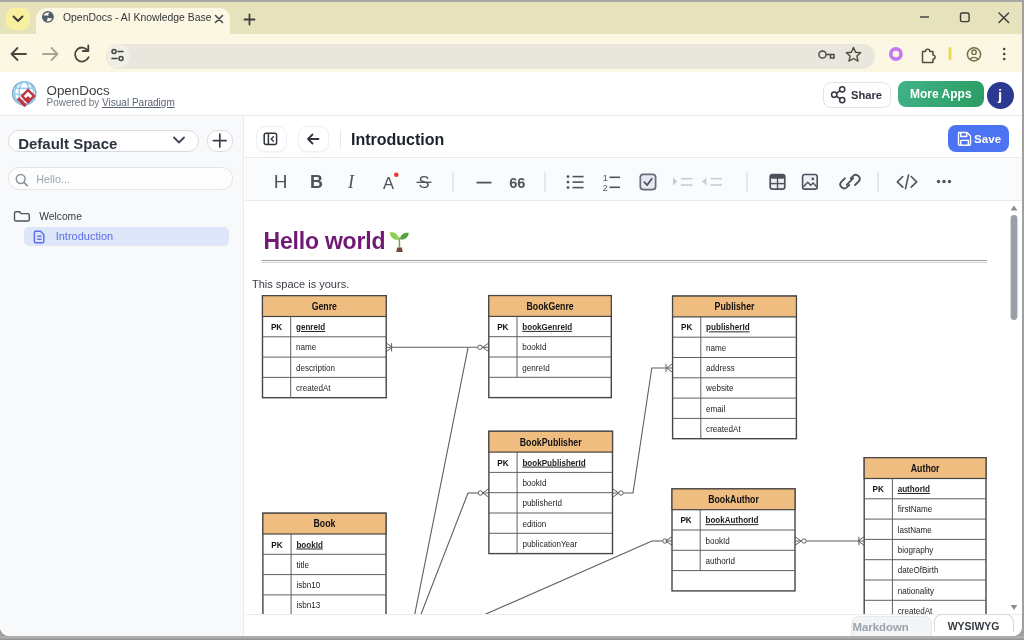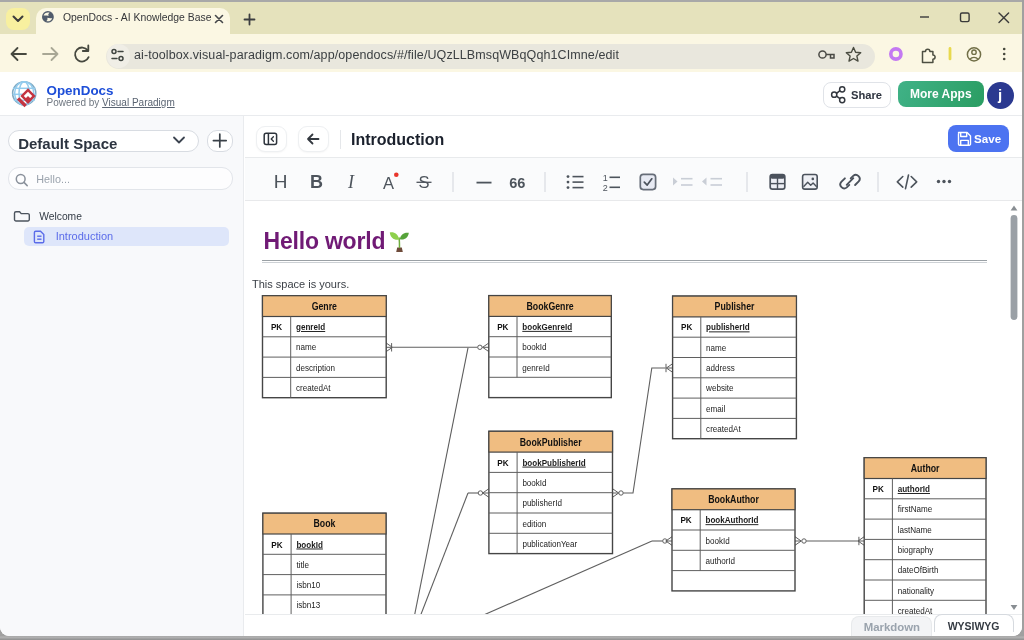--- a/index.html
+++ b/index.html
@@ -8,21 +8,21 @@
 #topstrip{position:absolute;left:0;top:0;width:100%;height:1.5px;background:#a8a8a8}
 #tabbar{position:absolute;left:0;top:1.5px;width:100%;height:32px;background:#e5e2bc}
 #chevbtn{position:absolute;left:6px;top:8px;width:23.5px;height:21.5px;border-radius:8px;background:#f8f09f}
 #tab{position:absolute;left:36px;top:7.5px;width:194px;height:26px;background:#fbf7e3;border-radius:10px 10px 0 0}
 #tabtitle{position:absolute;left:63px;top:11.5px;font-size:10.4px;letter-spacing:0px;color:#35363a;white-space:nowrap}
 #toolbar{position:absolute;left:0;top:33.5px;width:100%;height:38.5px;background:#fbf7e3}
 #addrpill{position:absolute;left:105.9px;top:43.5px;width:768.8px;height:25.4px;border-radius:13px;background:#e9e7dd}
 #addrcircle{position:absolute;left:106.8px;top:44.4px;width:23.6px;height:23.6px;border-radius:50%;background:#f0eee6}
 #url{position:absolute;left:134px;top:47.5px;font-size:12.5px;color:#3c4043;letter-spacing:0.1px;white-space:nowrap}
 #appheader{position:absolute;left:0;top:72px;width:100%;height:44px;background:#fff;border-bottom:1px solid #e9ebee}
-#odname{position:absolute;left:46.5px;top:83px;font-size:13.4px;font-weight:bold;color:#1d4ed8}
+#odname{position:absolute;left:46.5px;top:83px;font-size:13.4px;font-weight:normal;color:#404040}
 #odsub{position:absolute;left:46.5px;top:96.5px;font-size:10px;color:#6f7780}
 #odsub a{color:#5a6472;text-decoration:underline}
 #sharebtn{position:absolute;left:822.5px;top:82.3px;width:68px;height:25.4px;border:1px solid #e0e3e8;border-radius:8px;background:#fff}
 #sharetxt{position:absolute;left:851px;top:88.5px;font-size:11.2px;font-weight:bold;color:#2f3540}
 #moreapps{position:absolute;left:897.8px;top:80.9px;width:86px;height:26.5px;border-radius:8px;background:linear-gradient(115deg,#40b287,#2a9d62);color:#fff;font-size:12px;font-weight:bold;text-align:center;line-height:26.5px}
 #avatarj{position:absolute;left:986.6px;top:82px;width:27px;height:27px;border-radius:50%;background:#2b3990;color:#fff;font-size:15px;font-weight:bold;text-align:center;line-height:26px}
 #sidebar{position:absolute;left:0;top:116px;width:243.5px;height:520px;background:#f8f9fb;border-right:1px solid #e9ebee}
 #selbox{position:absolute;left:8px;top:129.5px;width:190.5px;height:22.3px;background:#fff;border:1px solid #d8dce2;border-radius:11px}
 #seltxt{position:absolute;left:18.2px;top:134.5px;font-size:15px;font-weight:bold;color:#2c3440}
 #plusbtn{position:absolute;left:207px;top:129.5px;width:25.7px;height:22.3px;background:#fff;border:1px solid #d8dce2;border-radius:10px}
@@ -37,34 +37,33 @@
 #edtitle{position:absolute;left:351px;top:130.5px;font-size:16px;font-weight:bold;color:#1a202c}
 #savebtn{position:absolute;left:948.4px;top:124.6px;width:61px;height:27.9px;border-radius:8px;background:#4c73f1}
 #savetxt{position:absolute;left:974px;top:132px;font-size:11.6px;font-weight:bold;color:#fff}
 #edtoolbar{position:absolute;left:244.5px;top:157.5px;width:778px;height:43.5px;background:#fafbfc;border-bottom:1px solid #e8e9eb}
 #content{position:absolute;left:244.5px;top:201px;width:778px;height:413px;background:#fff}
 #hello{position:absolute;left:263.5px;top:227.5px;font-size:23px;font-weight:bold;color:#701a75;letter-spacing:-0.2px}
 #hr1{position:absolute;left:262px;top:259.5px;width:725px;height:1.2px;background:#9aa0a5}
 #hr2{position:absolute;left:262px;top:262px;width:725px;height:1.2px;background:#cdd1d5}
 #yours{position:absolute;left:252px;top:277.5px;font-size:11px;color:#3a3f46}
 #bottombar{position:absolute;left:244.5px;top:614px;width:778px;height:22px;background:#fff;border-top:1px solid #e9ebed}
-#mdtab{position:absolute;left:851.4px;top:615.5px;width:81px;height:20.5px;background:#f3f4f6;border:1px solid #e8eaec;border-bottom:none;border-radius:8px 8px 0 0;font-size:11.4px;font-weight:bold;color:#9aa3ad;text-align:center;line-height:20.5px}
+#mdtab{position:absolute;left:851.4px;top:615.5px;width:81px;height:20.5px;background:#f3f4f6;border:1px solid #e8eaec;border-bottom:none;border-radius:8px 8px 0 0;font-size:11.4px;font-weight:bold;color:#9aa3ad;text-align:left;line-height:20.5px}
 #wztab{position:absolute;left:933.6px;top:613.5px;width:80px;height:18px;background:#fff;border:1px solid #d6dadf;border-bottom:none;border-radius:8px 8px 0 0;font-size:10.5px;font-weight:bold;color:#343a42;text-align:center;line-height:22.5px}
 </style></head>
 <body>
 <div id="win">
   <div id="tabbar"></div>
   <div id="topstrip"></div>
   <div id="chevbtn"></div>
   <div id="tab"></div>
   <div id="tabtitle">OpenDocs - AI Knowledge Base</div>
   <div id="toolbar"></div>
   <div id="addrpill"></div>
   <div id="addrcircle"></div>
-  <div id="url">ai-toolbox.visual-paradigm.com/app/opendocs/#/file/UQzLLBmsqWBqQqh1CImne/edit</div>
   <div id="appheader"></div>
   <div id="odname">OpenDocs</div>
   <div id="odsub">Powered by <a href="#">Visual Paradigm</a></div>
   <div id="sharebtn"></div>
     <div id="sharetxt">Share</div>
   <div id="moreapps">More Apps</div>
   <div id="avatarj">j</div>
   <div id="sidebar"></div>
   <div id="selbox"></div>
     <div id="seltxt">Default Space</div>

